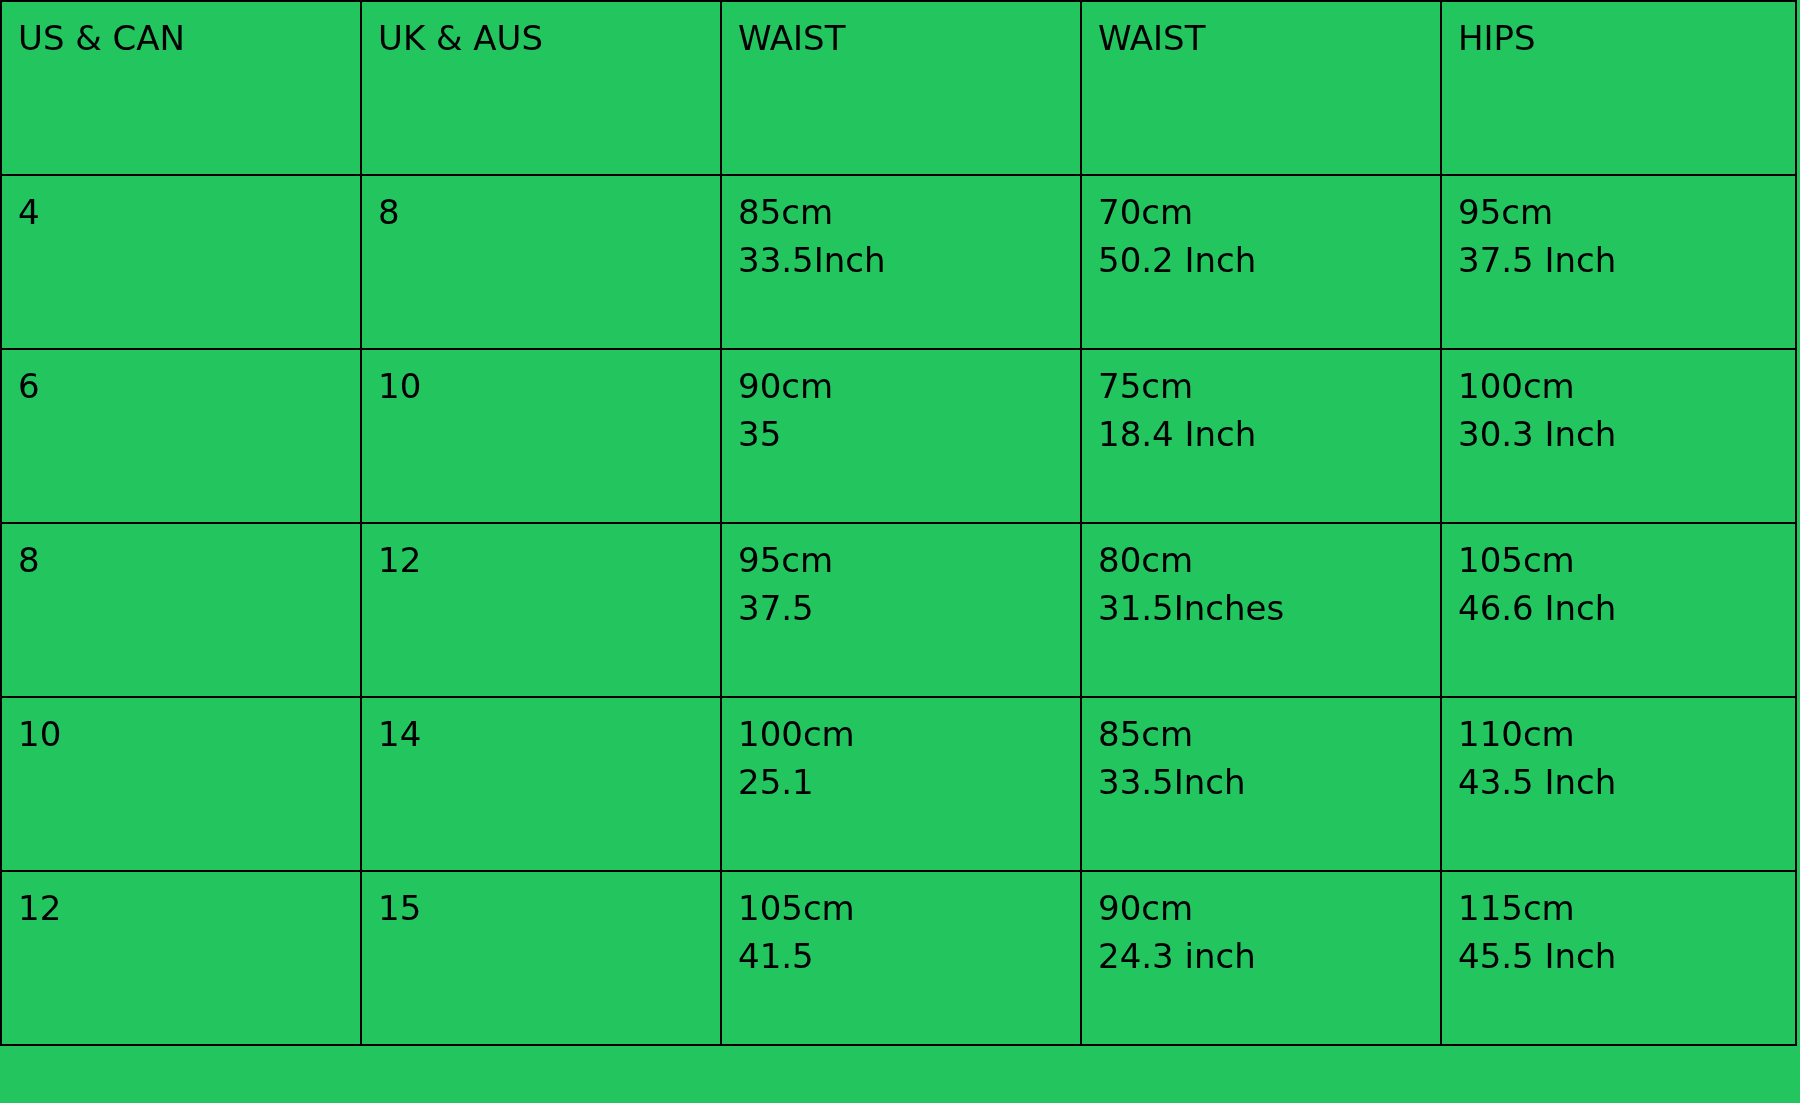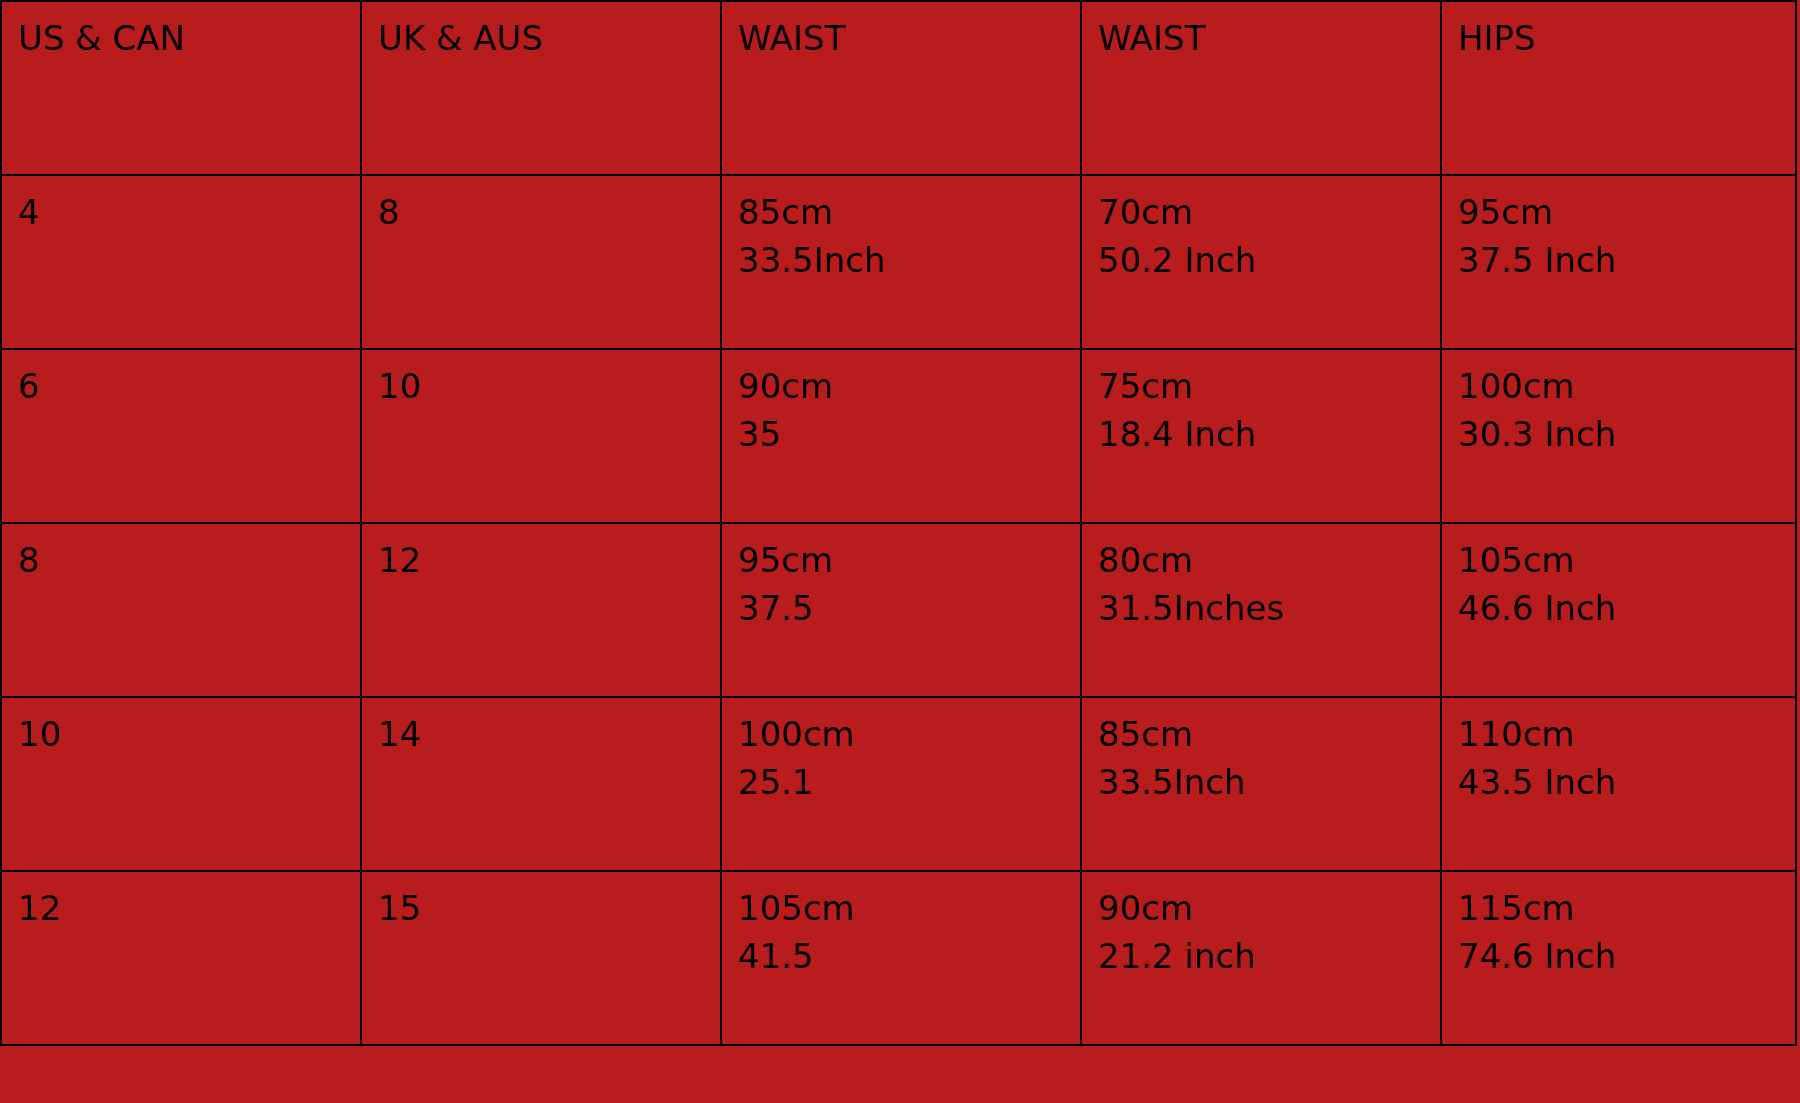--- a/index.html
+++ b/index.html
@@ -12,21 +12,21 @@
     height: 1103px;
     font-family: "DejaVu Sans", sans-serif;
     color: #000000;
     overflow: hidden;
   }
   .sheet {
     width: 1800px;
     height: 1103px;
     box-sizing: border-box;
     padding: 0;
-    background: #b91c1c;
+    background: #22c55e;
   }
   table.size-table {
     border-collapse: collapse;
     width: 1795px;
     table-layout: fixed;
     margin: 0;
   }
   table.size-table col.c0 { width: 360px; }
   table.size-table col.c1 { width: 360px; }
   table.size-table col.c2 { width: 360px; }
@@ -162,22 +162,22 @@
           </td>
         <td>
             <span class="cell-line">15</span>
           </td>
         <td>
           <span class="cell-line">105cm</span>
           <span class="cell-line">41.5</span>
         </td>
         <td>
           <span class="cell-line">90cm</span>
-          <span class="cell-line">21.2 inch</span>
+          <span class="cell-line">24.3 inch</span>
         </td>
         <td>
           <span class="cell-line">115cm</span>
-          <span class="cell-line">74.6 Inch</span>
+          <span class="cell-line">45.5 Inch</span>
         </td>
       </tr>
     </tbody>
   </table>
 </div>
 
 </body></html>

